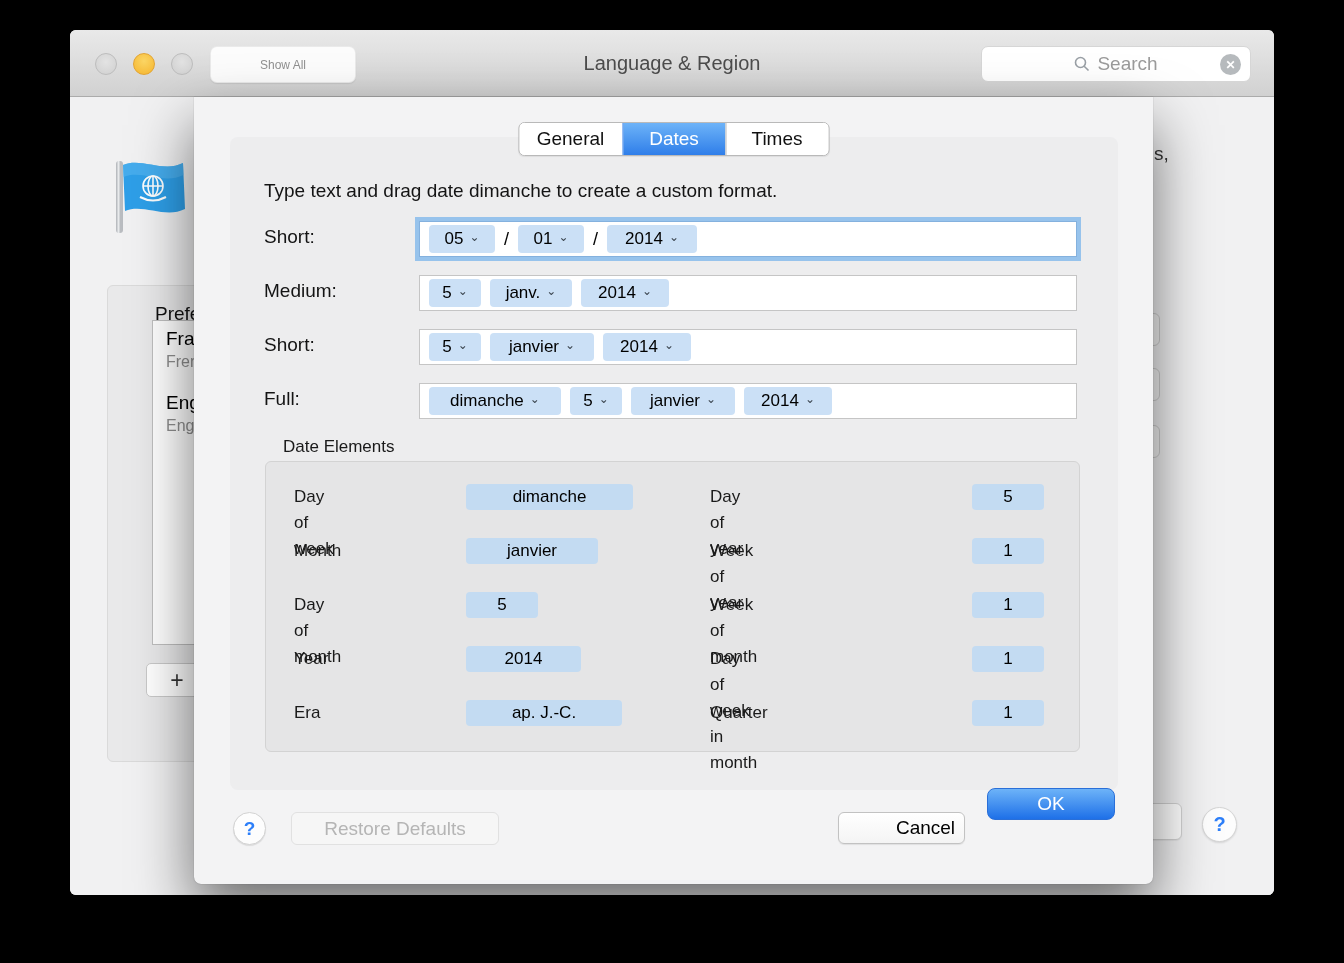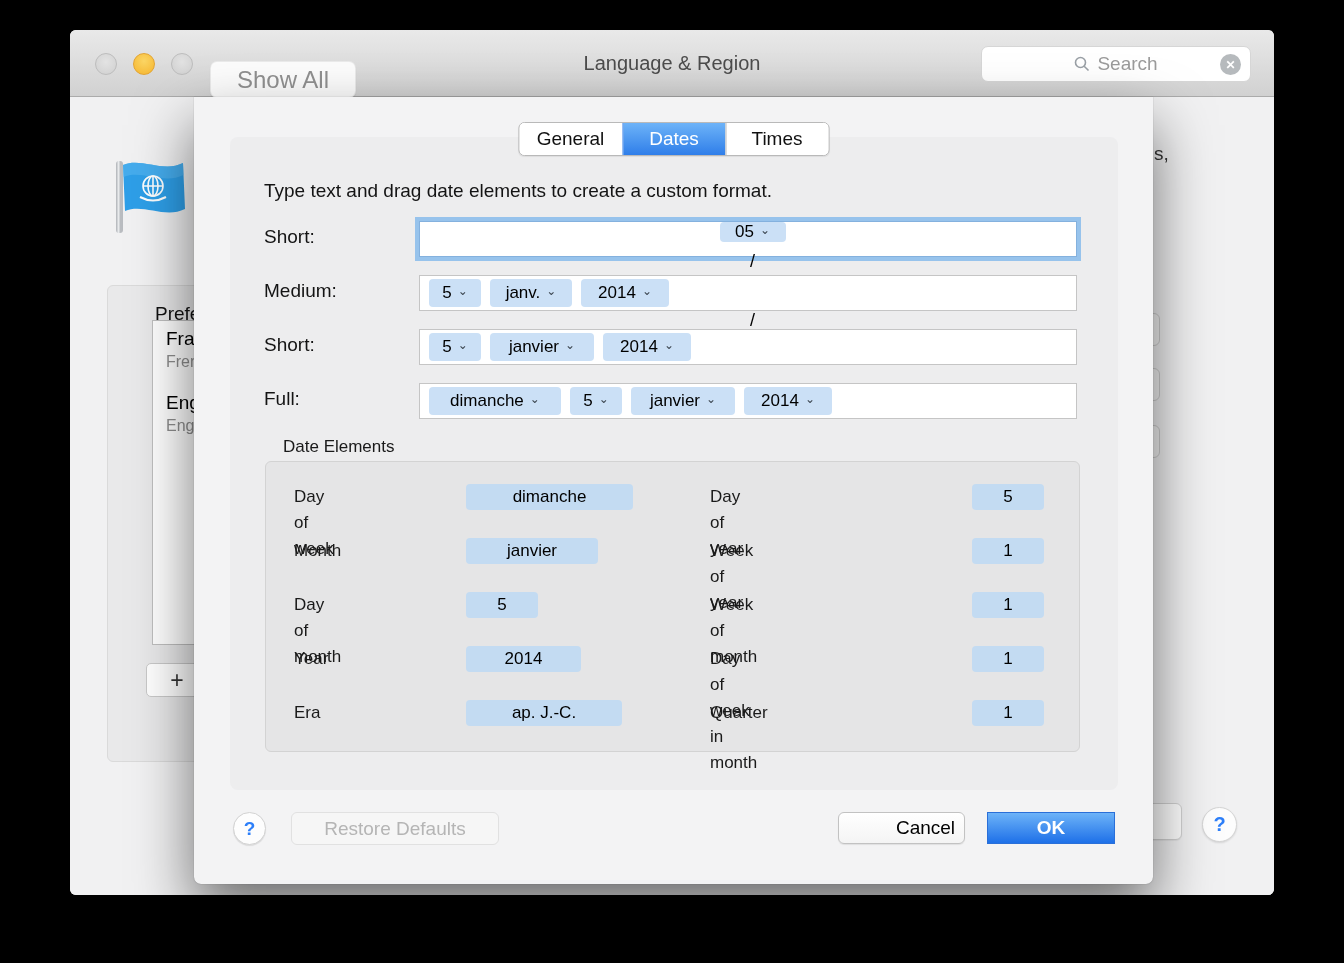--- a/index.html
+++ b/index.html
@@ -16,24 +16,24 @@
     background:linear-gradient(#e9e9e9,#d1d1d1);
     border-bottom:1px solid #ababab;
     border-radius:6px 6px 0 0;
   }
   .traffic { position:absolute; top:23px; width:22px; height:22px; border-radius:50%; }
   .t-close { left:25px;  background:radial-gradient(circle at 50% 40%, #e3e3e3, #cfcfcf); border:1px solid #bdbdbd; }
   .t-min   { left:63px;  background:radial-gradient(circle at 50% 35%, #fbd564, #f5b52e); border:1px solid #e2a433; }
   .t-zoom  { left:101px; background:radial-gradient(circle at 50% 40%, #e3e3e3, #cfcfcf); border:1px solid #bdbdbd; }
 
   .show-all {
-    position:absolute; left:140px; top:31px; width:146px; height:37px;
+    position:absolute; left:140px; top:16px; width:146px; height:37px;
     background:#fcfcfc; border:1px solid rgba(0,0,0,.07); border-radius:7px;
     box-shadow:0 1px 1px rgba(0,0,0,.08);
-    color:#909090; font-size:24px; display:flex; align-items:center; justify-content:center;
+    color:#909090; font-size:12px; display:flex; align-items:center; justify-content:center;
   }
   .win-title {
     position:absolute; left:0; right:0; top:0; height:67px;
     display:flex; align-items:center; justify-content:center;
     color:#4c4c4c; font-size:20px; font-weight:500;
   }
   .search-field {
     position:absolute; right:23px; top:16px; width:270px; height:36px;
     background:#fff; border:1px solid #d6d6d6; border-radius:7px;
     display:flex; align-items:center; justify-content:center; gap:7px;
@@ -112,21 +112,21 @@
   .instruction { position:absolute; left:70px; top:83px; font-size:19px; color:#141414; z-index:2; }
 
   .fmt-label { position:absolute; left:70px; font-size:19px; color:#141414; z-index:2; }
   .lb-short { top:129px; } .lb-medium { top:183px; } .lb-long { top:237px; } .lb-full { top:291px; }
 
   .fmt-field {
     position:absolute; left:225px; width:658px; height:36px;
     background:#fff; border:1px solid #c5c5c5;
     display:flex; align-items:center; padding-left:9px; gap:9px; z-index:2;
   }
-  .fd-short  { top:124px; border:1px solid #84b1de; box-shadow:0 0 0 4px #97c3ec;flex-direction:column; }
+  .fd-short  { top:124px; border:1px solid #84b1de; box-shadow:0 0 0 4px #97c3ec; }
   .fd-medium { top:178px; } .fd-long { top:232px; } .fd-full { top:286px; }
 
   .tk {
     height:28px; background:#cbe0f6; border-radius:4px;
     display:inline-flex; align-items:center; justify-content:center; gap:6px;
     font-size:17px; color:#000; padding:0 9px;
   }
   .chev { font-size:12px; color:#3c4650; transform:translateY(-2px); }
   .sep { font-size:18px; color:#000; }
 
@@ -157,23 +157,23 @@
     color:#b5b5b5; font-size:19px; display:flex; align-items:center; justify-content:center;
   }
   .cancel-btn {
     position:absolute; left:644px; top:715px; width:127px; height:32px;
     background:linear-gradient(#ffffff,#f4f4f4); border:1px solid #c2c2c2; border-radius:6px;
     color:#000; font-size:19px; display:flex; align-items:center; justify-content:center;
     box-shadow:0 1px 1px rgba(0,0,0,.08);
     padding-left:48px;
   }
   .ok-btn {
-    position:absolute; left:793px; top:715px; width:128px; height:32px;
-    background:linear-gradient(#6db3f8,#1e70e8); border:1px solid #2a6fd8; border-radius:0;
-    color:#fff; font-size:19px; display:flex; align-items:center; justify-content:center;font-weight:bold;
+    position:absolute; left:793px; top:691px; width:128px; height:32px;
+    background:linear-gradient(#6db3f8,#1e70e8); border:1px solid #2a6fd8; border-radius:8px;
+    color:#fff; font-size:19px; display:flex; align-items:center; justify-content:center;
   }
 </style>
 </head>
 <body>
 
 <div class="window">
 
   <div class="titlebar">
     <div class="traffic t-close"></div>
     <div class="traffic t-min"></div>
@@ -234,21 +234,21 @@
 
   <div class="sheet">
     <div class="inner-panel"></div>
 
     <div class="tabs">
       <div class="tab">General</div>
       <div class="tab selected">Dates</div>
       <div class="tab">Times</div>
     </div>
 
-    <div class="instruction">Type text and drag date elements to create a custom format.</div>
+    <div class="instruction">Type text and drag date dimanche to create a custom format.</div>
 
     <div class="fmt-label lb-short">Short:</div>
     <div class="fmt-field fd-short">
       <span class="tk" style="min-width:66px">
         <span>05</span>
         <span class="chev">⌄</span>
       </span>
       <span class="sep">/</span>
       <span class="tk" style="min-width:66px">
         <span>01</span>

